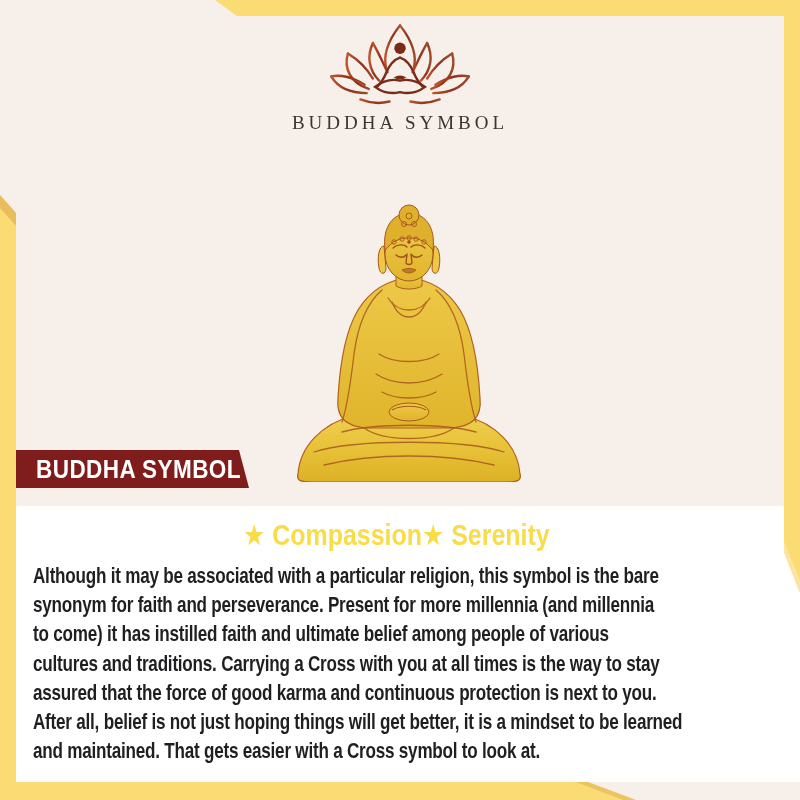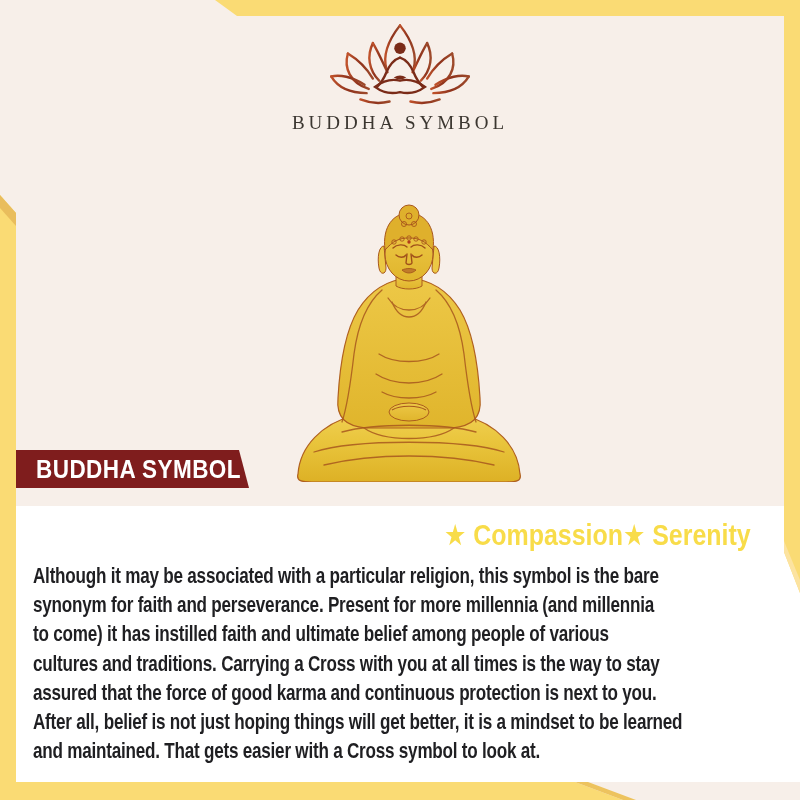--- a/index.html
+++ b/index.html
@@ -35,21 +35,21 @@
     left:12px;top:450px;width:256px;height:38px;z-index:4;background:#7f1d1d;
     clip-path:polygon(0 0,227px 0,237px 38px,0 38px);
     line-height:39px;
   }
   .banner .banner-label{
     display:inline-block;margin-left:24px;transform:scaleX(0.9);transform-origin:left center;
     font-size:25px;font-weight:700;color:#ffffff;letter-spacing:0.5px;white-space:nowrap;
   }
   
   .panel{left:16px;top:506px;width:784px;height:276px;background:#ffffff;z-index:1;}
-  .tagline-row{position:absolute;left:0;top:12px;width:760px;text-align:right;}
+  .tagline-row{position:absolute;left:0;top:12px;width:760px;text-align:center;}
   .tagline{
     display:inline-block;transform:scaleX(0.86);transform-origin:center;
     font-size:29px;font-weight:700;color:#f8dc49;white-space:nowrap;
   }
   .body-text{position:absolute;left:17px;top:55px;width:770px;color:#1f1f22;}
   .body-line{
     white-space:nowrap;transform:scaleX(0.76);transform-origin:left center;
     font-size:22.5px;font-weight:700;letter-spacing:-0.3px;line-height:29.2px;
   }
 </style>

